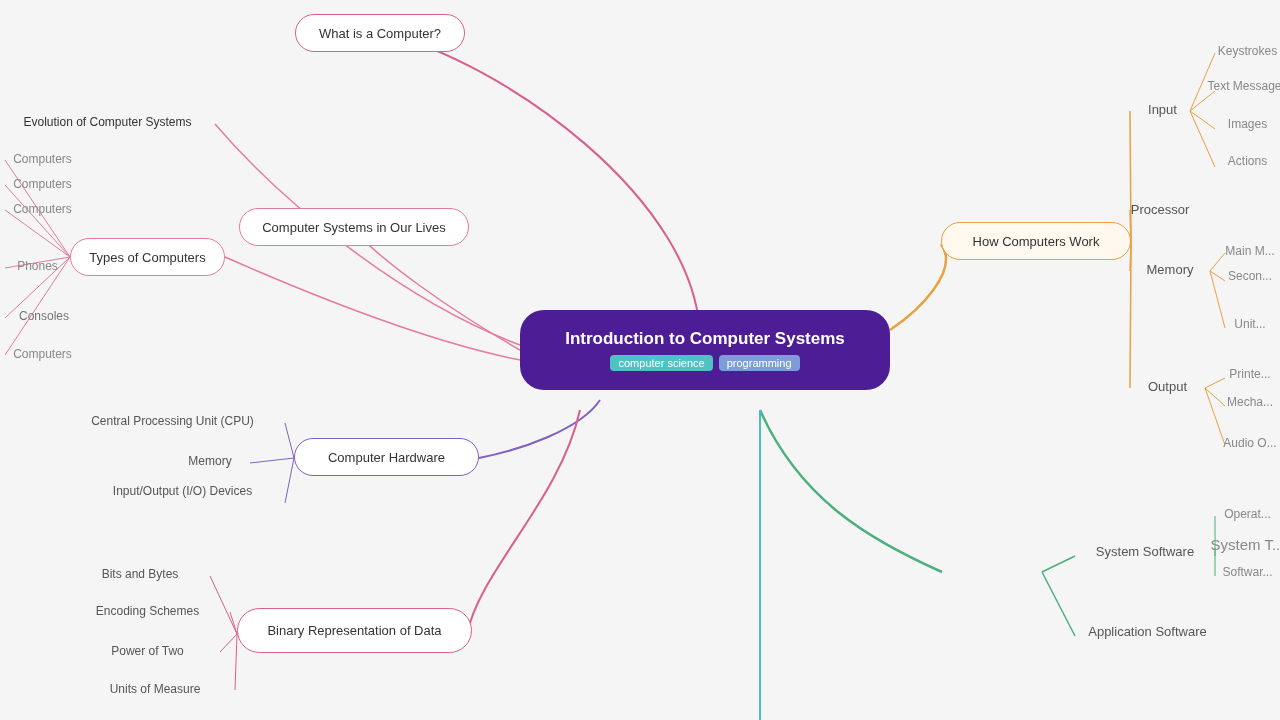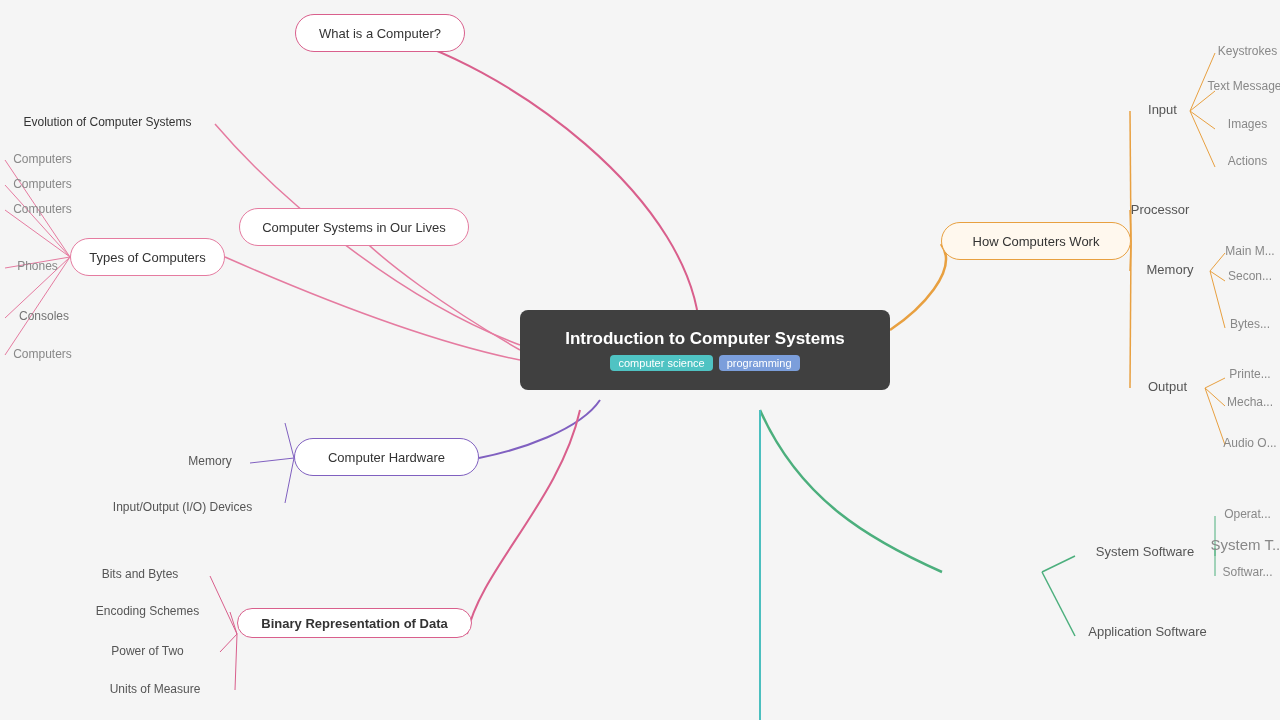--- a/index.html
+++ b/index.html
@@ -27,23 +27,23 @@
       position: absolute;
       display: flex;
       align-items: center;
       justify-content: center;
       text-align: left;
       font-size: 13px;
       color: #333;
       cursor: pointer;
     }
     .node-center {
-      background: #404040;
+      background: #4c1d95;
       color: #fff;
-      border-radius: 8px;
+      border-radius: 24px;
       padding: 14px 20px;
       font-size: 18px;
       font-weight: bold;
       flex-direction: column;
       gap: 6px;
     }
     .node-center .tags {
       display: flex;
       gap: 6px;
     }
@@ -186,30 +186,33 @@
   </div>
 
   <div class="node node-text" style="left:0px; top:343px; width:85px; height:22px; font-size:12px; color:#888;">
     <span>Computers</span>
   </div>
 
   <div class="node node-oval" style="left:294px; top:438px; width:185px; height:38px; border-color:#8060c0;">
     <span>Computer Hardware</span>
   </div>
 
+  <div class="node node-text" style="left:60px; top:410px; width:225px; height:22px; font-size:12px; color:#555;">
+    <span>Central Processing Unit (CPU)</span>
+  </div>
 
   <div class="node node-text" style="left:170px; top:450px; width:80px; height:22px; font-size:12px; color:#555;">
     <span>Memory</span>
   </div>
 
-  <div class="node node-text" style="left:80px; top:496px; width:205px; height:22px; font-size:12px; color:#555;">
+  <div class="node node-text" style="left:80px; top:480px; width:205px; height:22px; font-size:12px; color:#555;">
     <span>Input/Output (I/O) Devices</span>
   </div>
 
-  <div class="node node-oval" style="left:237px; top:608px; width:235px; height:30px; border-color:#d95f8c;font-weight:bold;">
+  <div class="node node-oval" style="left:237px; top:608px; width:235px; height:45px; border-color:#d95f8c;">
     <span>Binary Representation of Data</span>
   </div>
 
   <div class="node node-text" style="left:75px; top:563px; width:130px; height:22px; font-size:12px; color:#555;">
     <span>Bits and Bytes</span>
   </div>
 
   <div class="node node-text" style="left:70px; top:600px; width:155px; height:22px; font-size:12px; color:#555;">
     <span>Encoding Schemes</span>
   </div>
@@ -254,21 +257,21 @@
   <div class="node node-text" style="left:1215px; top:150px; width:65px; height:22px; font-size:12px; color:#888; white-space:nowrap;">
     <span>Actions</span>
   </div>
   <div class="node node-text" style="left:1220px; top:240px; width:60px; height:22px; font-size:12px; color:#888; white-space:nowrap;">
     <span>Main M...</span>
   </div>
   <div class="node node-text" style="left:1220px; top:265px; width:60px; height:22px; font-size:12px; color:#888; white-space:nowrap;">
     <span>Secon...</span>
   </div>
   <div class="node node-text" style="left:1220px; top:313px; width:60px; height:22px; font-size:12px; color:#888; white-space:nowrap;">
-    <span>Bytes...</span>
+    <span>Unit...</span>
   </div>
   <div class="node node-text" style="left:1220px; top:363px; width:60px; height:22px; font-size:12px; color:#888; white-space:nowrap;">
     <span>Printe...</span>
   </div>
   <div class="node node-text" style="left:1220px; top:391px; width:60px; height:22px; font-size:12px; color:#888; white-space:nowrap;">
     <span>Mecha...</span>
   </div>
   <div class="node node-text" style="left:1220px; top:432px; width:60px; height:22px; font-size:12px; color:#888; white-space:nowrap;">
     <span>Audio O...</span>
   </div>

